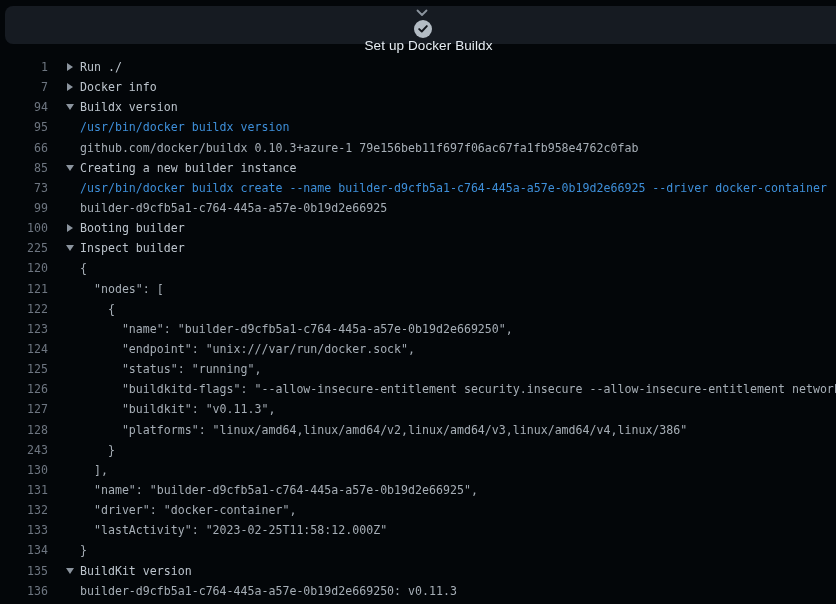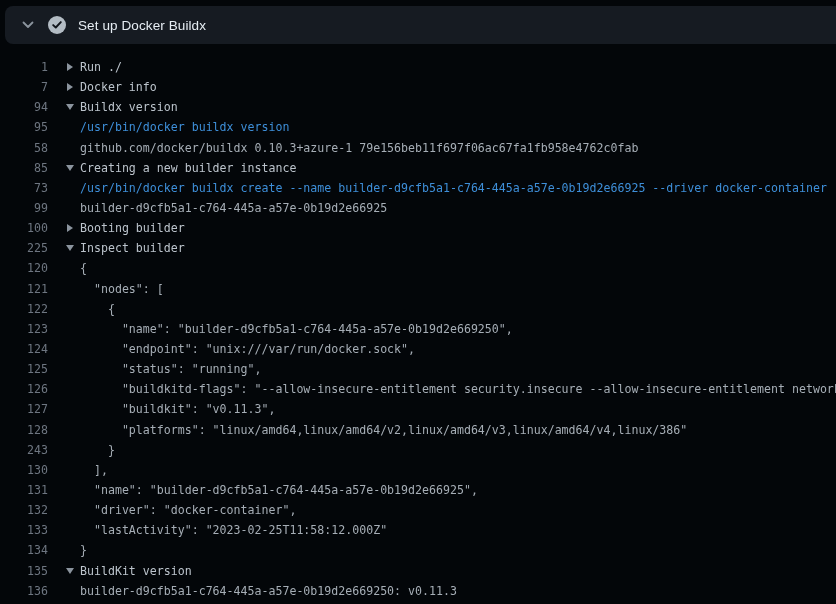--- a/index.html
+++ b/index.html
@@ -25,20 +25,21 @@
     left: 5px;
     right: 0;
     height: 38px;
     background: #161b22;
     border-radius: 8px 0 0 8px;
     display: flex;
     align-items: center;
     padding-left: 16px;
     box-sizing: border-box;
     cursor: pointer;
+    flex-direction: column;
   }
   .chev {
     width: 14px;
     height: 14px;
     flex: 0 0 auto;
     margin-right: 13px;
   }
   .status-badge {
     width: 18px;
     height: 18px;
@@ -128,21 +129,21 @@
       <path d="M11.4 5.4 L6.9 10.2 L4.6 8.1" fill="none" stroke="#11151b" stroke-width="1.7" stroke-linecap="round" stroke-linejoin="round"></path>
     </svg>
     <span class="step-title">Set up Docker Buildx</span>
   </div>
 
   <div class="logs" id="logs">
       <div class="log-row"><span class="line-number">1</span><span class="line-content"><span class="marker collapsed"></span><span class="txt-group">Run ./</span></span></div>
       <div class="log-row"><span class="line-number">7</span><span class="line-content"><span class="marker collapsed"></span><span class="txt-group">Docker info</span></span></div>
       <div class="log-row"><span class="line-number">94</span><span class="line-content"><span class="marker expanded"></span><span class="txt-group">Buildx version</span></span></div>
       <div class="log-row"><span class="line-number">95</span><span class="line-content"><span class="marker"></span><span class="txt-cmd">/usr/bin/docker buildx version</span></span></div>
-      <div class="log-row"><span class="line-number">58</span><span class="line-content"><span class="marker"></span><span class="txt-out">github.com/docker/buildx 0.10.3+azure-1 79e156beb11f697f06ac67fa1fb958e4762c0fab</span></span></div>
+      <div class="log-row"><span class="line-number">66</span><span class="line-content"><span class="marker"></span><span class="txt-out">github.com/docker/buildx 0.10.3+azure-1 79e156beb11f697f06ac67fa1fb958e4762c0fab</span></span></div>
       <div class="log-row"><span class="line-number">85</span><span class="line-content"><span class="marker expanded"></span><span class="txt-group">Creating a new builder instance</span></span></div>
       <div class="log-row"><span class="line-number">73</span><span class="line-content"><span class="marker"></span><span class="txt-cmd">/usr/bin/docker buildx create --name builder-d9cfb5a1-c764-445a-a57e-0b19d2e66925 --driver docker-container</span></span></div>
       <div class="log-row"><span class="line-number">99</span><span class="line-content"><span class="marker"></span><span class="txt-out">builder-d9cfb5a1-c764-445a-a57e-0b19d2e66925</span></span></div>
       <div class="log-row"><span class="line-number">100</span><span class="line-content"><span class="marker collapsed"></span><span class="txt-group">Booting builder</span></span></div>
       <div class="log-row"><span class="line-number">225</span><span class="line-content"><span class="marker expanded"></span><span class="txt-group">Inspect builder</span></span></div>
       <div class="log-row"><span class="line-number">120</span><span class="line-content"><span class="marker"></span><span class="txt-out">{</span></span></div>
       <div class="log-row"><span class="line-number">121</span><span class="line-content"><span class="marker"></span><span class="txt-out">  "nodes": [</span></span></div>
       <div class="log-row"><span class="line-number">122</span><span class="line-content"><span class="marker"></span><span class="txt-out">    {</span></span></div>
       <div class="log-row"><span class="line-number">123</span><span class="line-content"><span class="marker"></span><span class="txt-out">      "name": "builder-d9cfb5a1-c764-445a-a57e-0b19d2e669250",</span></span></div>
       <div class="log-row"><span class="line-number">124</span><span class="line-content"><span class="marker"></span><span class="txt-out">      "endpoint": "unix:///var/run/docker.sock",</span></span></div>

